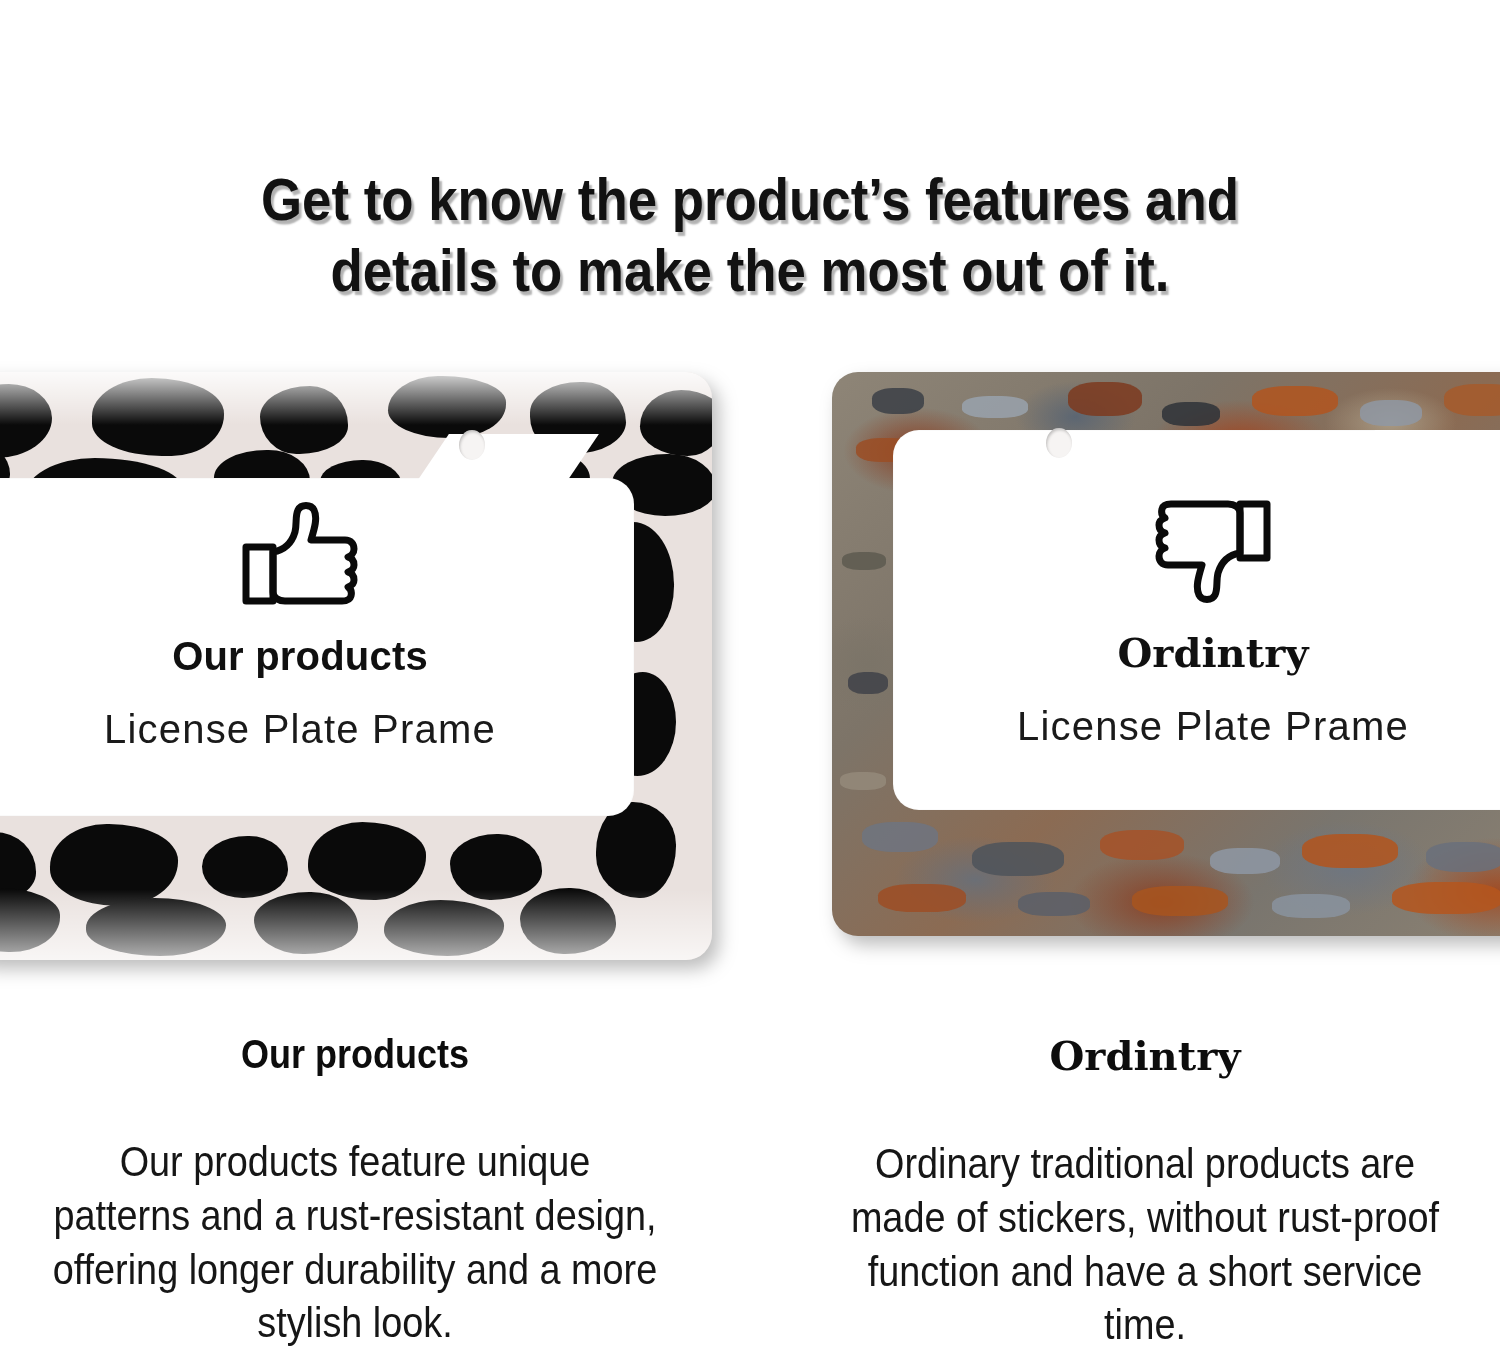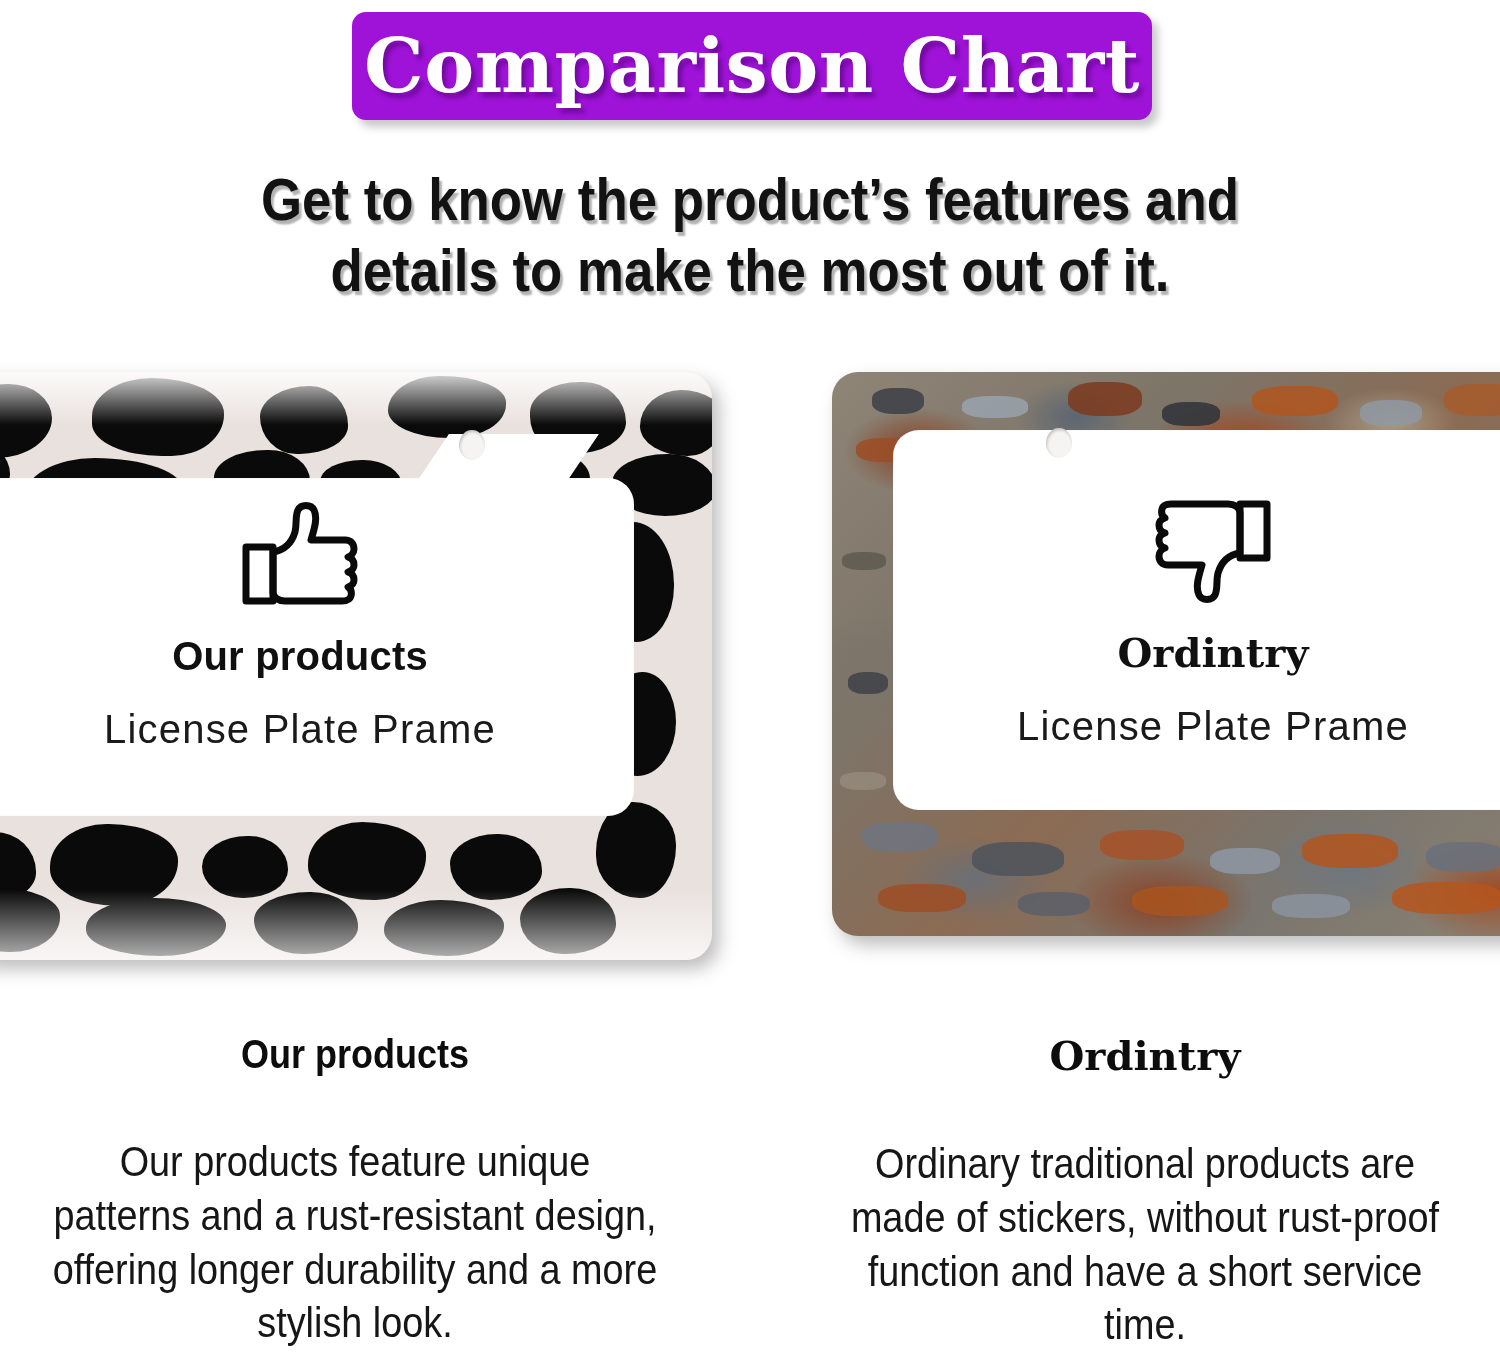--- a/index.html
+++ b/index.html
@@ -176,23 +176,20 @@
     transform:scaleX(.9);
     transform-origin:center top;
     padding:0 22px;
   }
 </style>
 </head>
 <body>
 
 <div class="page">
 
-  <div class="title-banner">
-    <span class="title-banner-text">Comparison Chart</span>
-  </div>
 
   <div class="subtitle">Get to know the product’s features and details to make the most out of it.</div>
 
   <div class="frame frame-left">
     <div class="frame-surface cow-base">
       <div class="blob" style="left:-20px;  top:12px;  width:108px; height:74px;  border-radius:60% 40% 52% 48%/58% 46% 54% 42%;"></div>
       <div class="blob" style="left:128px;  top:6px;   width:132px; height:78px;  border-radius:48% 58% 42% 56%/52% 48% 56% 44%;"></div>
       <div class="blob" style="left:296px;  top:14px;  width:88px;  height:68px;  border-radius:58% 44% 56% 42%/46% 58% 42% 56%;"></div>
       <div class="blob" style="left:424px;  top:4px;   width:118px; height:62px;  border-radius:44% 56% 48% 54%/58% 44% 56% 46%;"></div>
       <div class="blob" style="left:566px;  top:10px;  width:96px;  height:72px;  border-radius:54% 46% 58% 42%/44% 58% 46% 54%;"></div>

